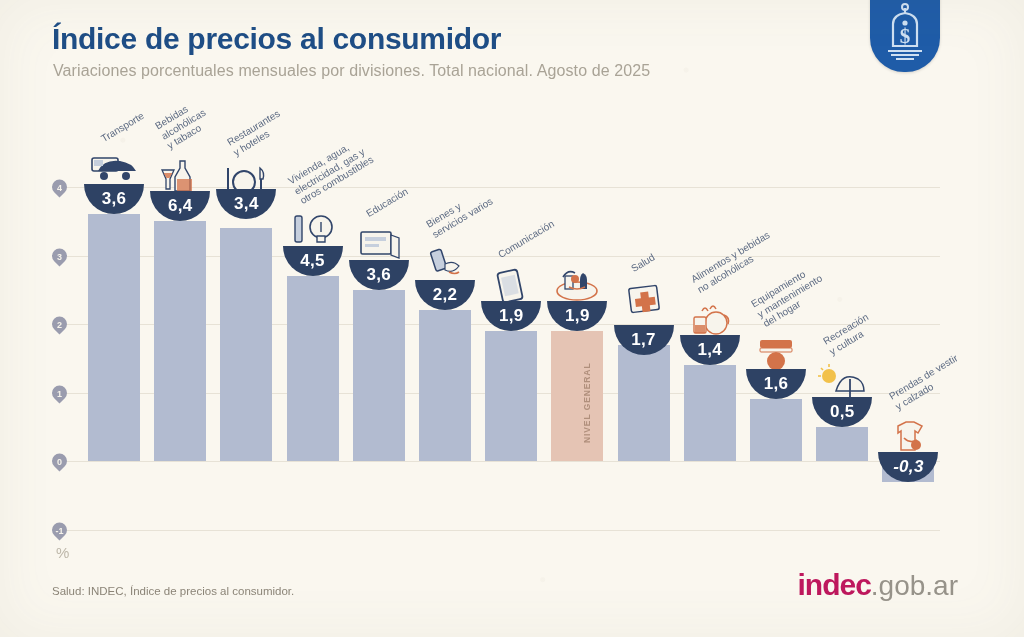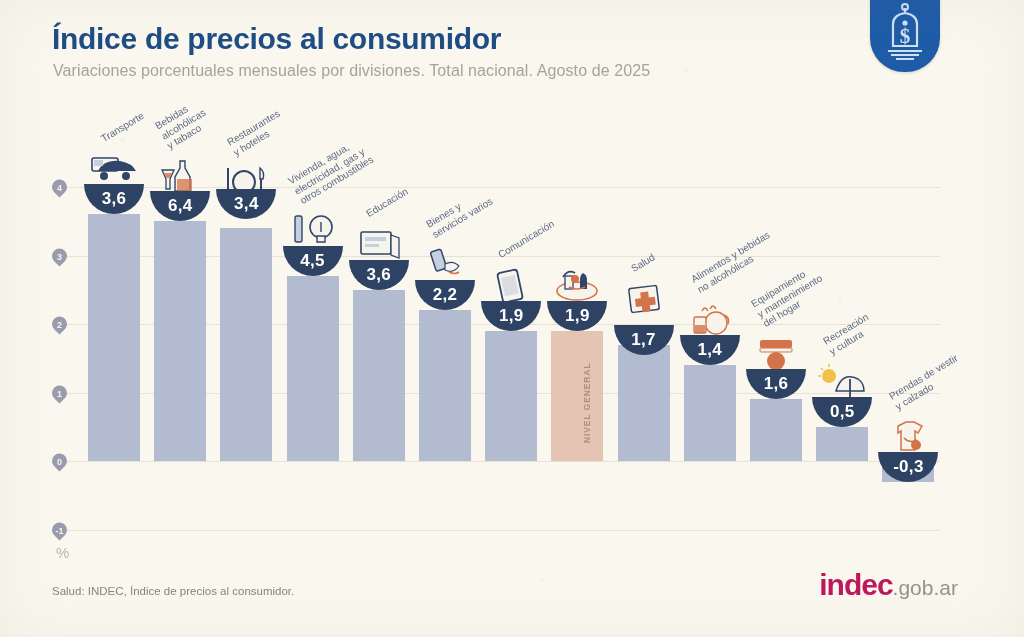--- a/index.html
+++ b/index.html
@@ -103,21 +103,21 @@
   
   .source{
     position:absolute;left:52px;top:585px;
     font-size:11.5px;color:#8c8578;
   }
   .logo{
     position:absolute;right:66px;top:568px;
     font-size:30px;color:#8d897e;letter-spacing:-1px;
   }
   .logo b{font-weight:bold;color:#be185d;}
-  .logo i{font-style:normal;font-size:21px;color:#97938a;letter-spacing:0;margin-top:48px;}
+  .logo i{font-style:normal;font-size:28px;color:#97938a;letter-spacing:0;margin-top:48px;}
   .vignette{
     position:absolute;inset:0;pointer-events:none;
     box-shadow:inset 0 0 60px rgba(120,110,90,.07);
   }
 </style>
 </head>
 <body>
 
 <div class="noise"></div>
 
@@ -316,21 +316,21 @@
           <line x1="6" y1="13" x2="9" y2="13"></line>
           <line x1="9" y1="5" x2="11" y2="7"></line>
         </g>
         <path d="M24 28 q6-20 22-12 q6 4 6 12 z" fill="#f7f4ec" stroke="#31456a" stroke-width="1.5"></path>
         <path d="M38 16 v18" stroke="#31456a" stroke-width="1.8"></path>
       </svg>
     </div>
     <div class="catlabel" style="left: 833.2px; top: 333.75px;">Recreación
 y cultura</div>
     <div class="bar" style="left: 882.4px; top: 461px; width: 52px; height: 20.55px;"></div>
-    <div class="bubble" style="left: 878.4px; top: 451.55px;">-0,3</div>
+    <div class="bubble" style="left: 878.4px; top: 451.55px; font-style: italic;">-0,3</div>
     <div class="icon-holder" style="left: 878.4px; top: 417.55px;">
       <svg width="60" height="34" viewBox="0 0 60 34">
         <path d="M20 8 l8-4 h8 l8 4 l-4 7 l-3-2 v19 h-14 v-19 l-3 2 z" fill="#f7f4ec" stroke="#d3734a" stroke-width="1.5"></path>
         <path d="M26 20 q6 6 13 2" stroke="#d3734a" stroke-width="1.6" fill="none"></path>
         <circle cx="38" cy="27" r="5" fill="#d3734a"></circle>
       </svg>
     </div>
     <div class="catlabel" style="left: 899.4px; top: 388.55px;">Prendas de vestir
 y calzado</div>
   </div>

